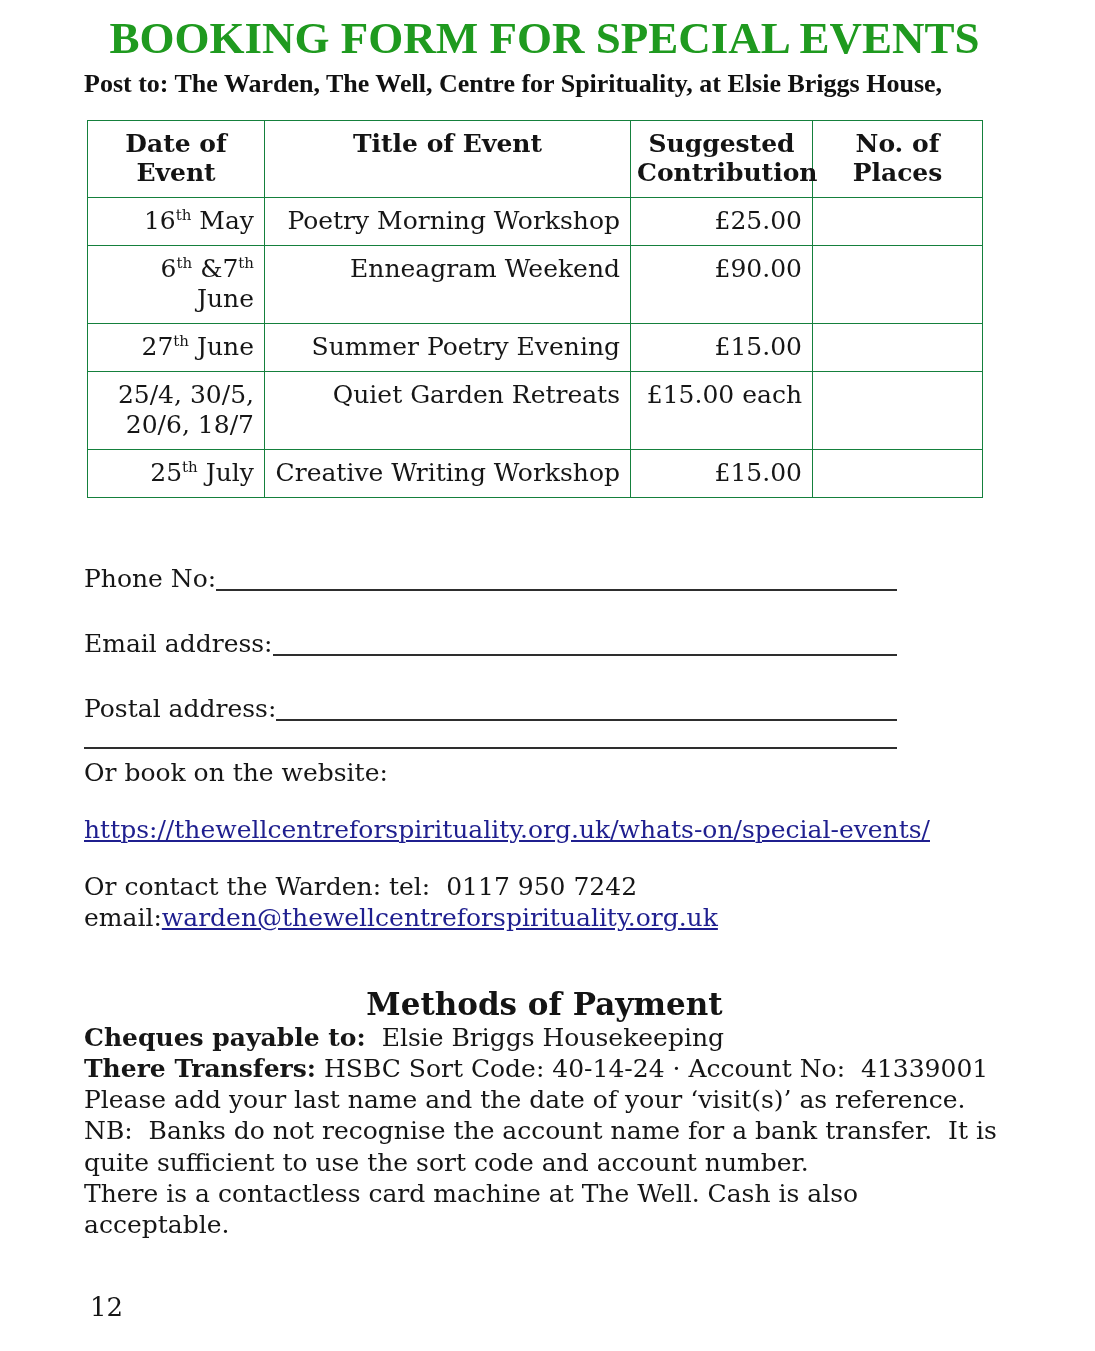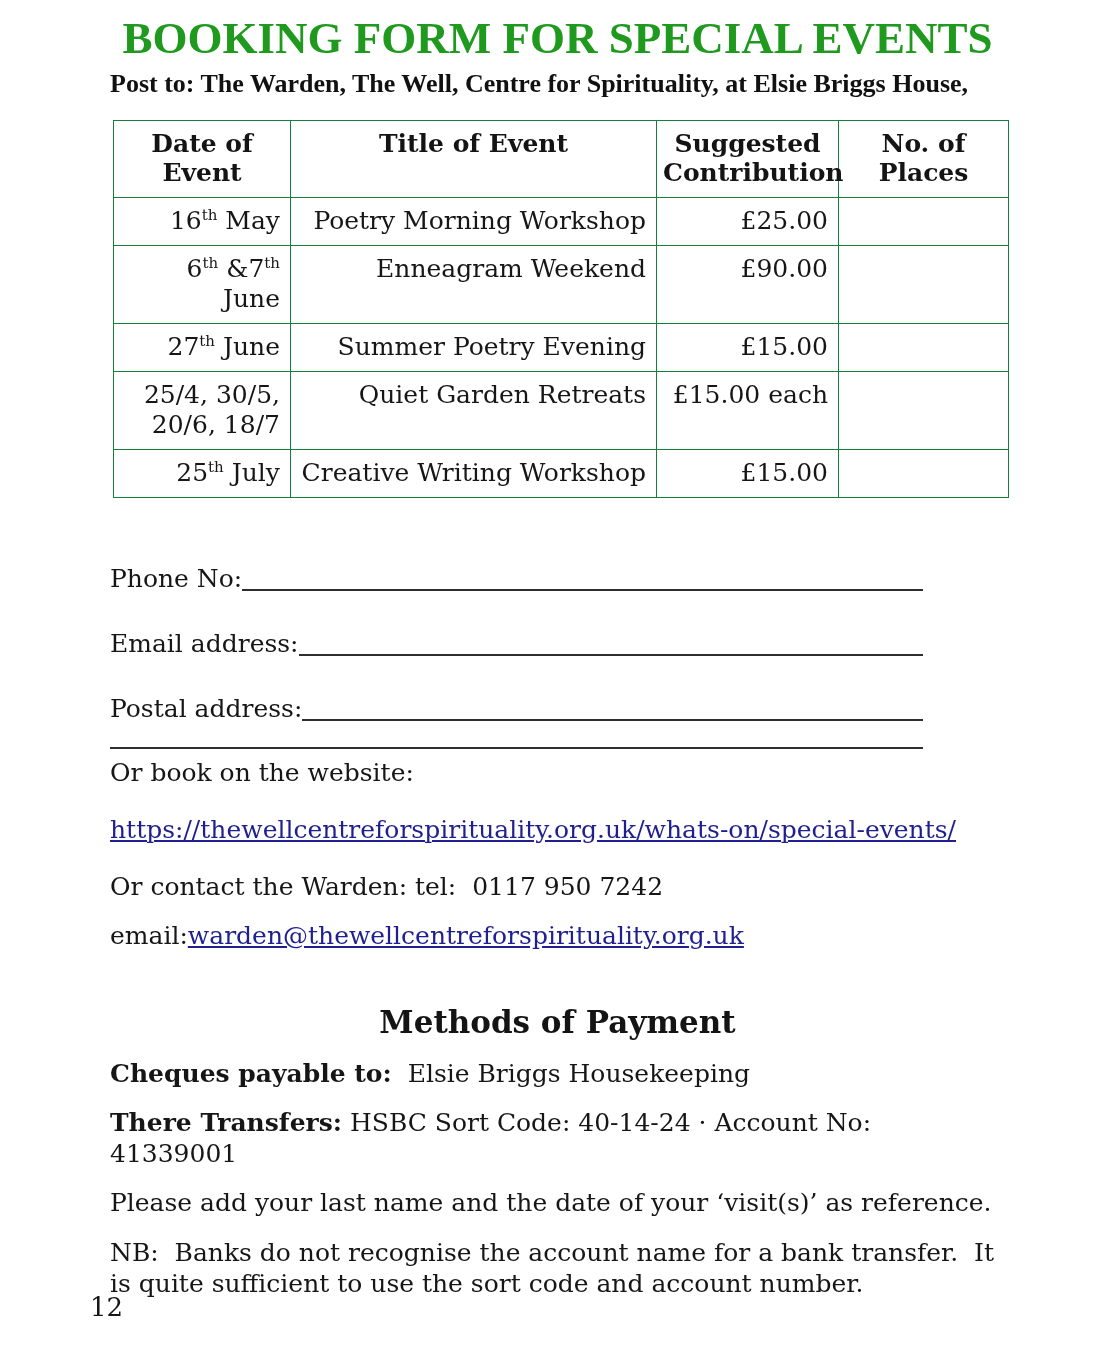--- a/index.html
+++ b/index.html
@@ -5,21 +5,21 @@
   html, body { margin: 0; padding: 0; background: #ffffff; }
   .page {
     position: relative;
     width: 1095px;
     height: 1321px;
     background: #ffffff;
     color: #161616;
     font-family: "DejaVu Serif", serif;
     overflow: hidden;
     box-sizing: border-box;
-    padding: 14px 90px 0 110px;
+    padding: 14px 90px 0 84px;
   }
   .page-title {
     margin: 0;
     font-family: "Liberation Serif", serif;
     font-size: 45px;
     font-weight: bold;
     color: #1f9a1f;
     text-align: center;
     white-space: nowrap;
     line-height: 1.1;
@@ -85,21 +85,21 @@
     margin-top: 24px;
   }
 
   .body-text {
     margin: 0;
     font-size: 25px;
     line-height: 1.25;
     white-space: pre-wrap;
   }
   .mt8  { margin-top: 8px; }
-  .mt18 { margin-top: 18px; }
+  .mt18 { }
   .mt26 { margin-top: 26px; }
   .link {
     color: #1f1f8f;
     text-decoration: underline;
     cursor: pointer;
   }
   .payment-heading {
     margin: 52px 0 0 0;
     font-size: 31px;
     font-weight: bold;

